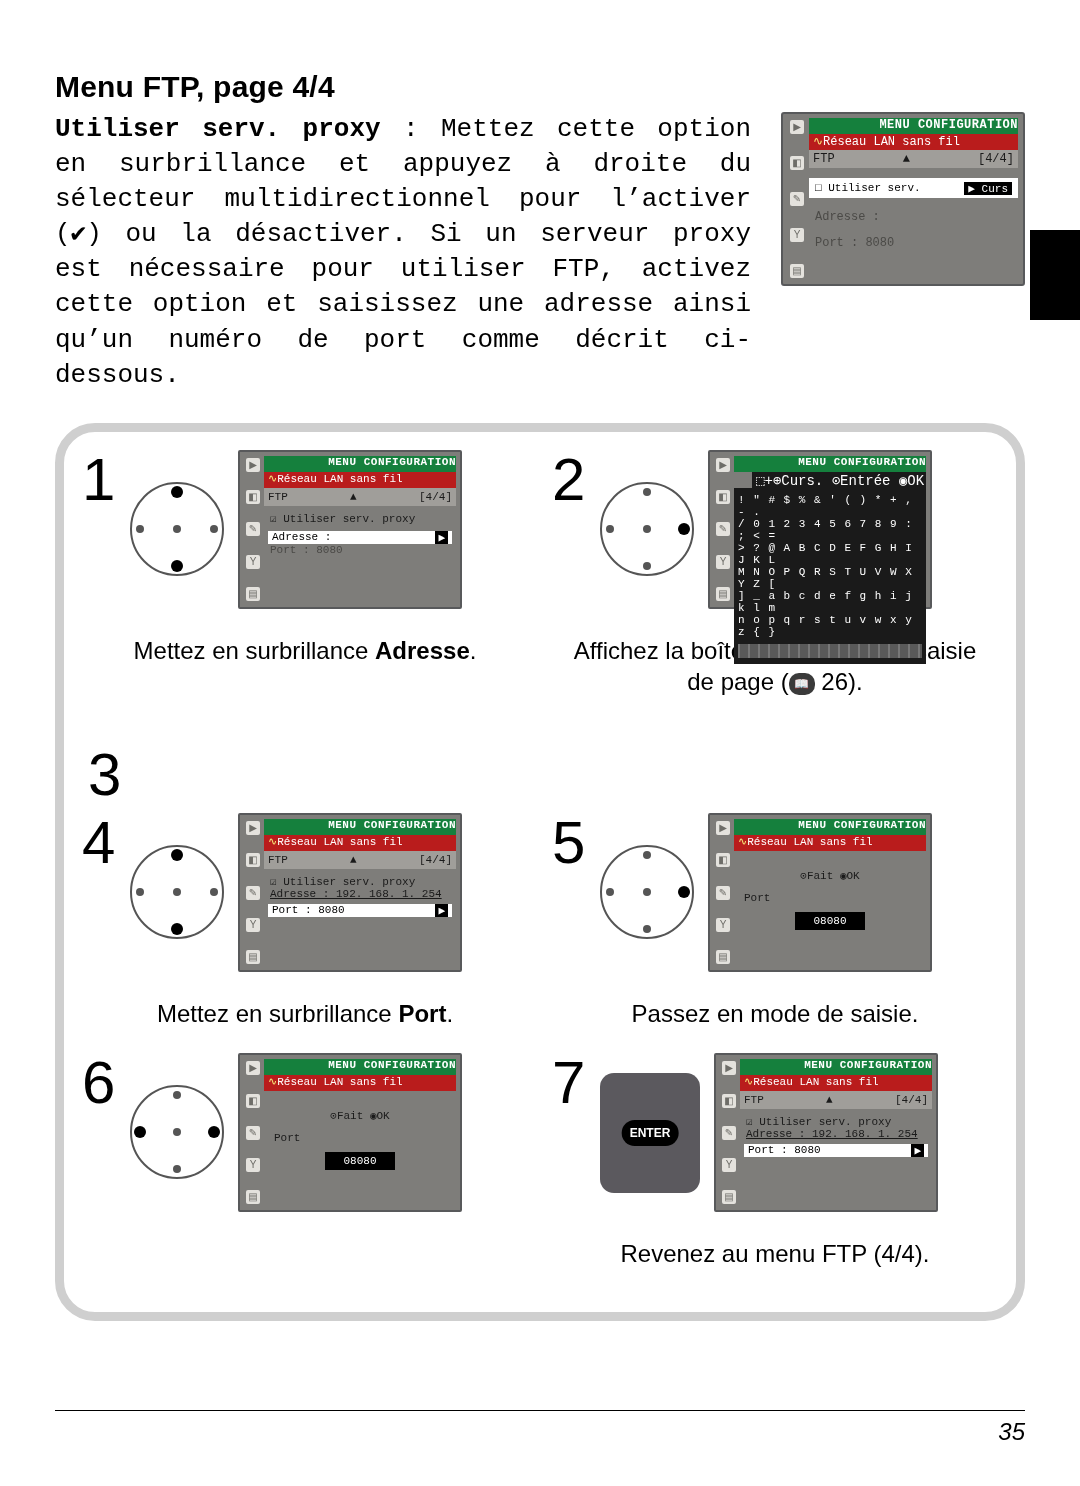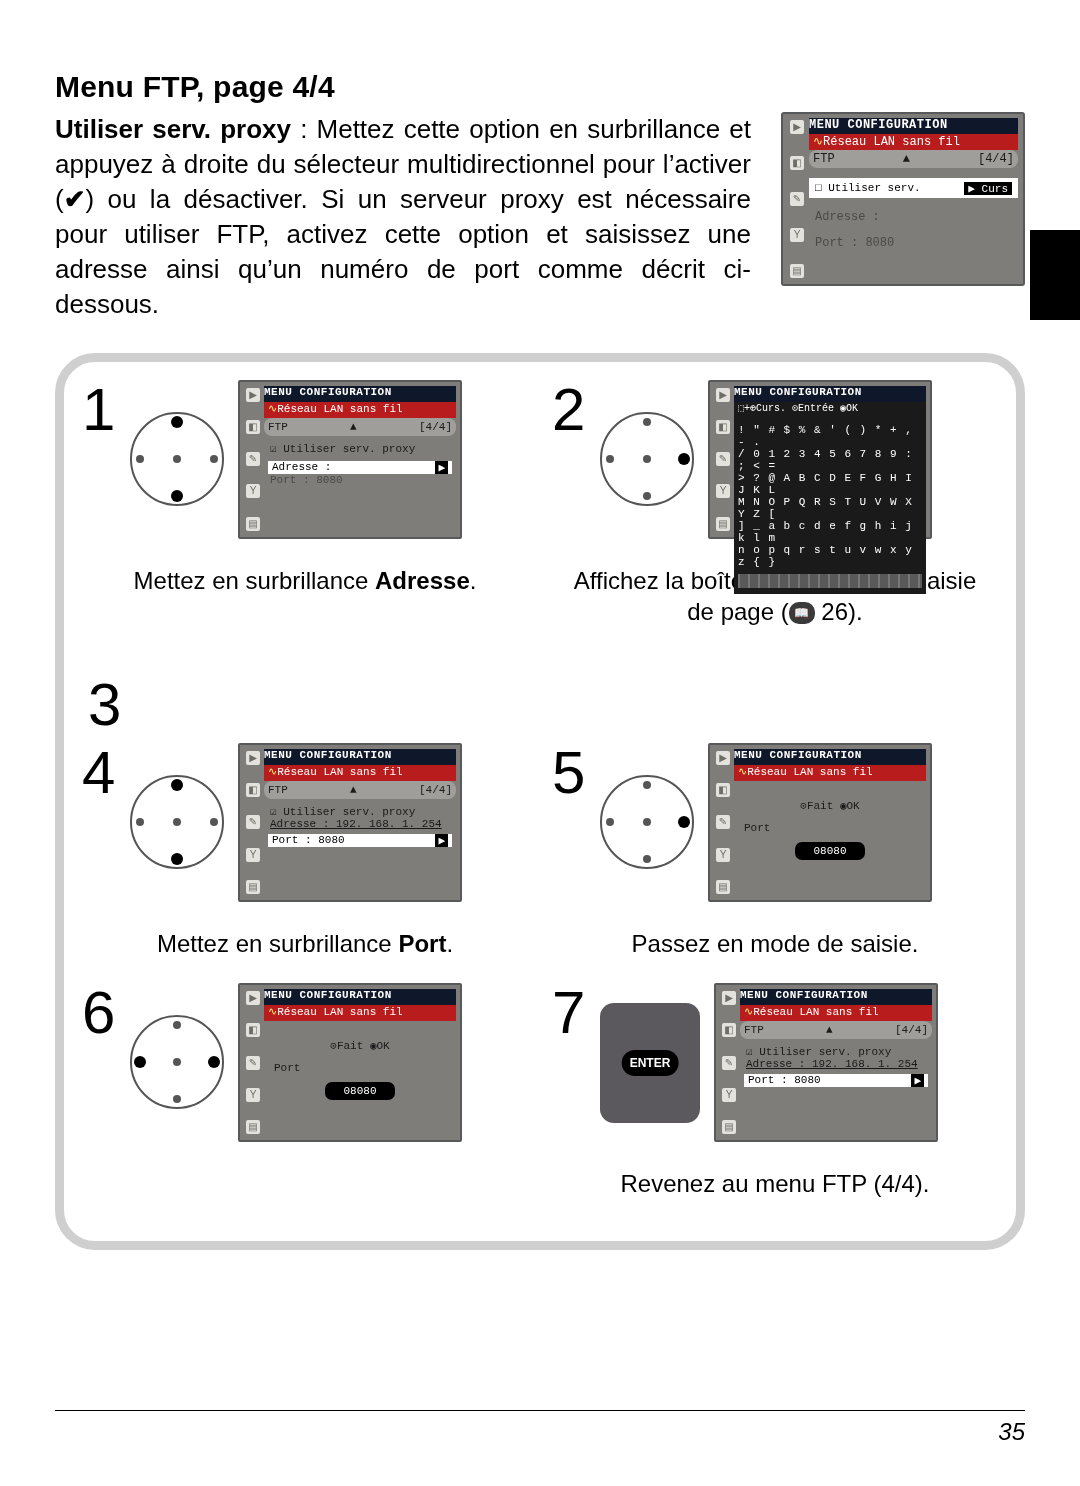--- a/index.html
+++ b/index.html
@@ -2,34 +2,34 @@
 <html><head>
 <meta charset="utf-8">
 <style>
   html,body{margin:0;padding:0;background:#fff;font-family:Helvetica,Arial,sans-serif;color:#000;}
   .page{width:1080px;height:1486px;position:relative;box-sizing:border-box;padding:70px 55px 0 55px;}
   .side-tab{position:absolute;top:230px;right:0;width:50px;height:90px;background:#000;}
   .title{font-size:30px;margin:0 0 8px 0;font-weight:700;letter-spacing:0.2px;}
   .intro{font-size:26px;line-height:1.35;text-align:justify;margin:0;}
   .intro b{font-weight:700;}
   .headrow{display:flex;gap:30px;align-items:flex-start;margin-bottom:30px;}
-  .headtext{flex:1;}
+  .headtext{flex:1;font-family:Liberation Mono, monospace;}
   .camera-lcd{width:240px;height:170px;background:#7e7d7a;border:2px solid #58595b;border-radius:3px;
     position:relative;flex:none;}
   .lcd-icons{position:absolute;left:4px;top:6px;bottom:6px;width:20px;display:flex;flex-direction:column;
     justify-content:space-between;align-items:center;}
   .lcd-icons span{display:block;width:14px;height:14px;background:#e4e2dd;color:#6e6d68;font-size:10px;
     line-height:14px;text-align:center;border-radius:2px;}
   .lcd-body{position:absolute;left:26px;right:5px;top:4px;bottom:4px;font-family:"Courier New",monospace;
     font-size:12px;color:#fff;}
-  .lcd-top{background:#0f172a;height:16px;text-align:left;font-weight:700;letter-spacing:0.5px;}
+  .lcd-top{background:#15803d;height:16px;text-align:right;font-weight:700;letter-spacing:0.5px;}
   .lcd-sub{background:#b91c1c;height:16px;padding-left:4px;}
   .lcd-sub .ant{color:#f7e97a;}
   .lcd-bar{background:#a09e9a;height:18px;color:#1a1a1a;padding:0 4px;display:flex;
-    justify-content:space-between;align-items:center;border-radius:8px;}
+    justify-content:space-between;align-items:center;}
   .lcd-pill{margin-top:10px;background:#fff;color:#000;height:20px;display:flex;align-items:center;
     padding:0 6px;font-size:11px;justify-content:space-between;}
   .lcd-pill .done{background:#000;color:#fff;padding:0 4px;}
   .lcd-dim{color:#4b4a47;margin-top:12px;padding-left:6px;}
 
   .board{border:9px solid #cfcfcf;border-radius:40px;padding:18px;position:relative;}
   .cell-row{display:flex;gap:24px;}
   .cell{flex:1;position:relative;}
   .step-num{font-size:60px;font-weight:400;line-height:1;position:absolute;left:0;top:0;}
   .cell-body{padding-left:48px;min-height:175px;}
@@ -56,21 +56,21 @@
 
   
   .mini-lcd{width:220px;height:155px;background:#7e7d7a;border:2px solid #58595b;border-radius:2px;
     position:relative;flex:none;}
   .mini-lcd .lcd-icons{left:3px;}
   .mini-lcd .lcd-body{left:24px;right:4px;font-size:11px;}
   .lcd-text-entry{background:#1a1a1a;color:#fff;font-size:11px;padding:6px 4px;letter-spacing:1px;}
   .lcd-text-entry .progress{background:#595959;height:14px;margin-top:6px;
     background-image:linear-gradient(90deg,#777 2px,transparent 2px);background-size:10px 100%;}
   .lcd-port-box{background:#000;color:#fff;width:70px;margin:8px auto 0;text-align:center;height:18px;
-    line-height:18px;border-radius:7px;}
+    line-height:18px;border-radius:0;}
   .enter-btn{width:100px;height:120px;background:#5b595e;border-radius:14px;position:relative;
     margin-top:20px;flex:none;}
   .enter-btn::after{content:'ENTER';position:absolute;left:50%;top:50%;transform:translate(-50%,-50%);
     background:#000;color:#fff;font-size:12px;font-weight:700;padding:6px 8px;border-radius:14px;}
 
   .hr{position:absolute;bottom:75px;left:55px;right:55px;height:1px;background:#000;}
   .pageno{position:absolute;bottom:40px;right:55px;font-style:italic;font-size:24px;}
 </style>
 </head>
 <body>
@@ -170,21 +170,21 @@
             <div class="mini-lcd">
               <div class="lcd-icons">
                   <span>▶</span>
                   <span>◧</span>
                   <span>✎</span>
                   <span>Y</span>
                   <span>▤</span>
                 </div>
               <div class="lcd-body">
                 <div class="lcd-top">MENU CONFIGURATION</div>
-                <div class="lcd-sub" style="background:#1a1a1a;font-size:10px;"><span>⬚+⊕Curs. ⊙Entrée ◉OK</span></div>
+                <div class="lcd-sub" style="background:#1a1a1a;font-size:14px;margin-left:18px;"><span>⬚+⊕Curs. ⊙Entrée ◉OK</span></div>
                 <div class="lcd-text-entry">
                   <div>! " # $ % &amp; ' ( ) * + , - .</div>
                     <div>/ 0 1 2 3 4 5 6 7 8 9 : ; &lt; =</div>
                   <div>&gt; ? @ A B C D E F G H I J K L</div>
                     <div>M N O P Q R S T U V W X Y Z [</div>
                   <div>] _ a b c d e f g h i j k l m</div>
                     <div>n o p q r s t u v w x y z { }</div>
                   <div class="progress"></div>
                 </div>
               </div>

